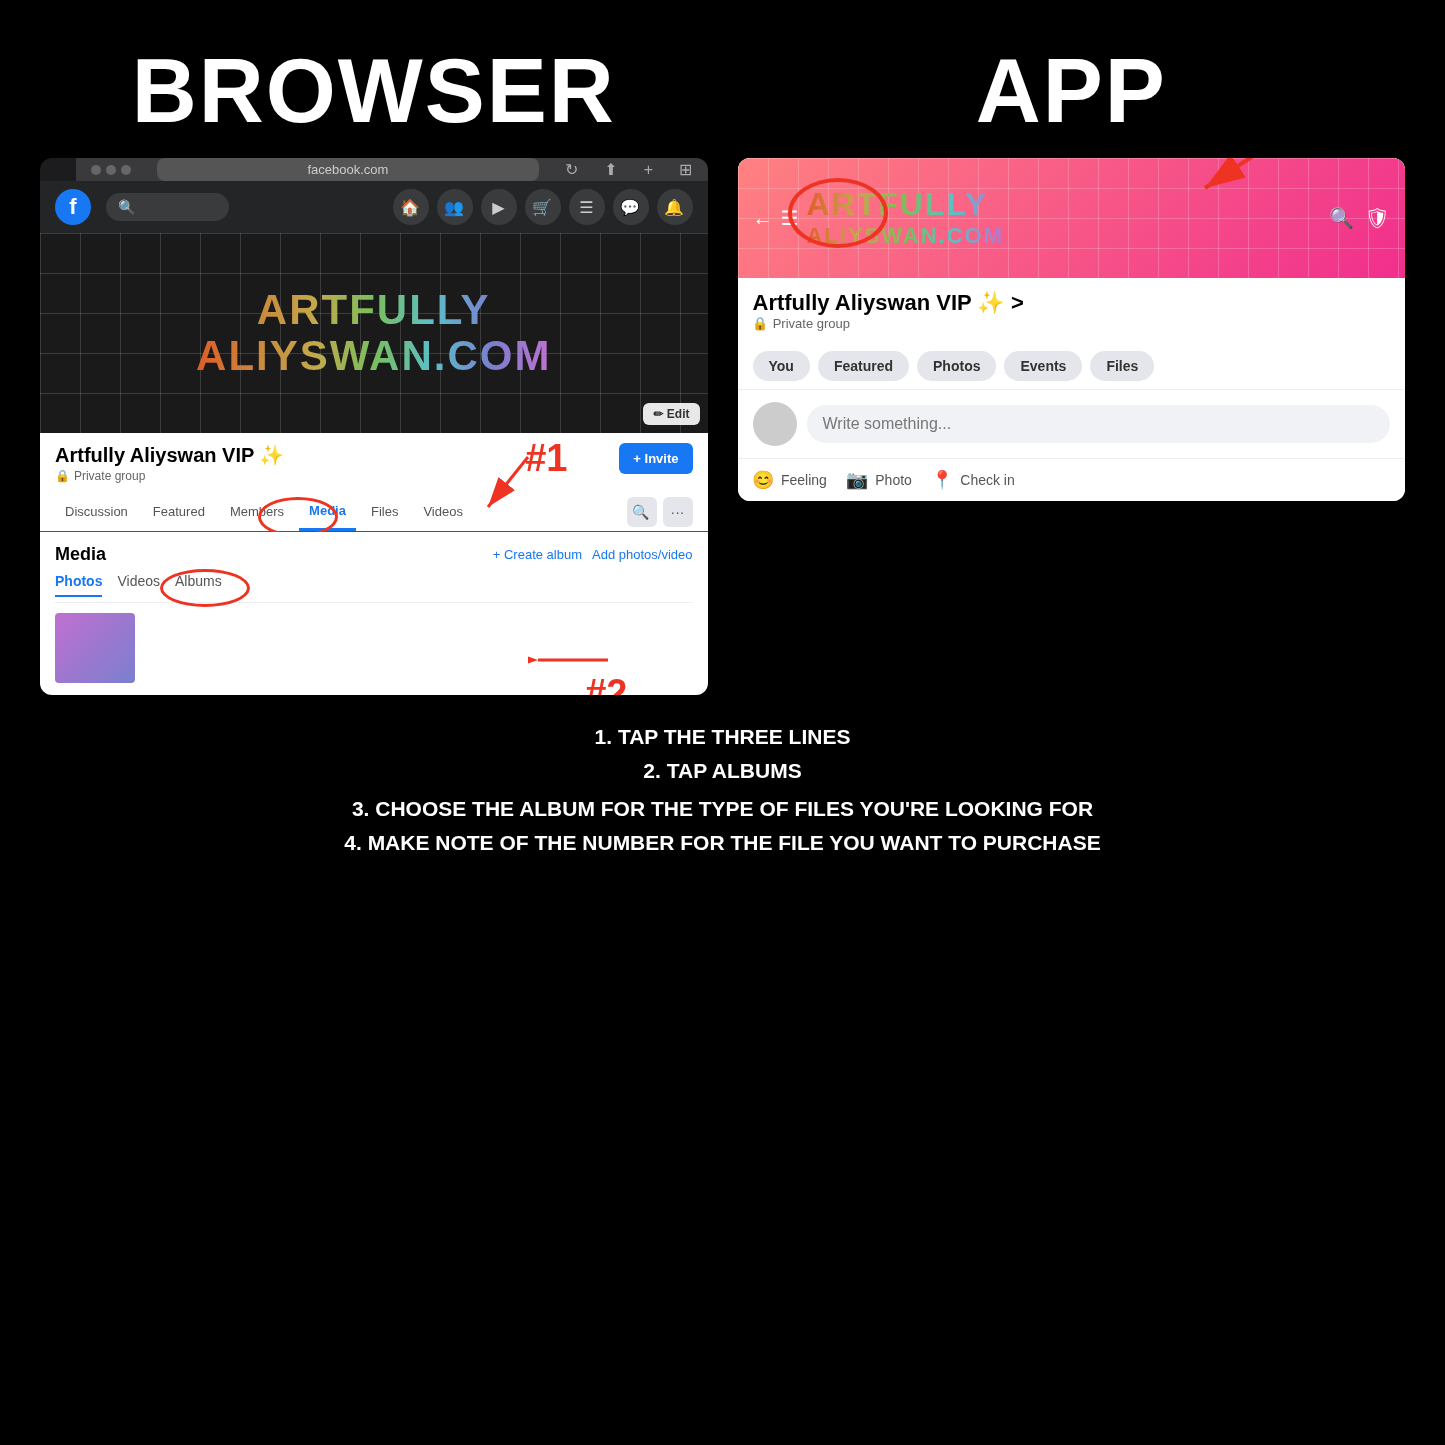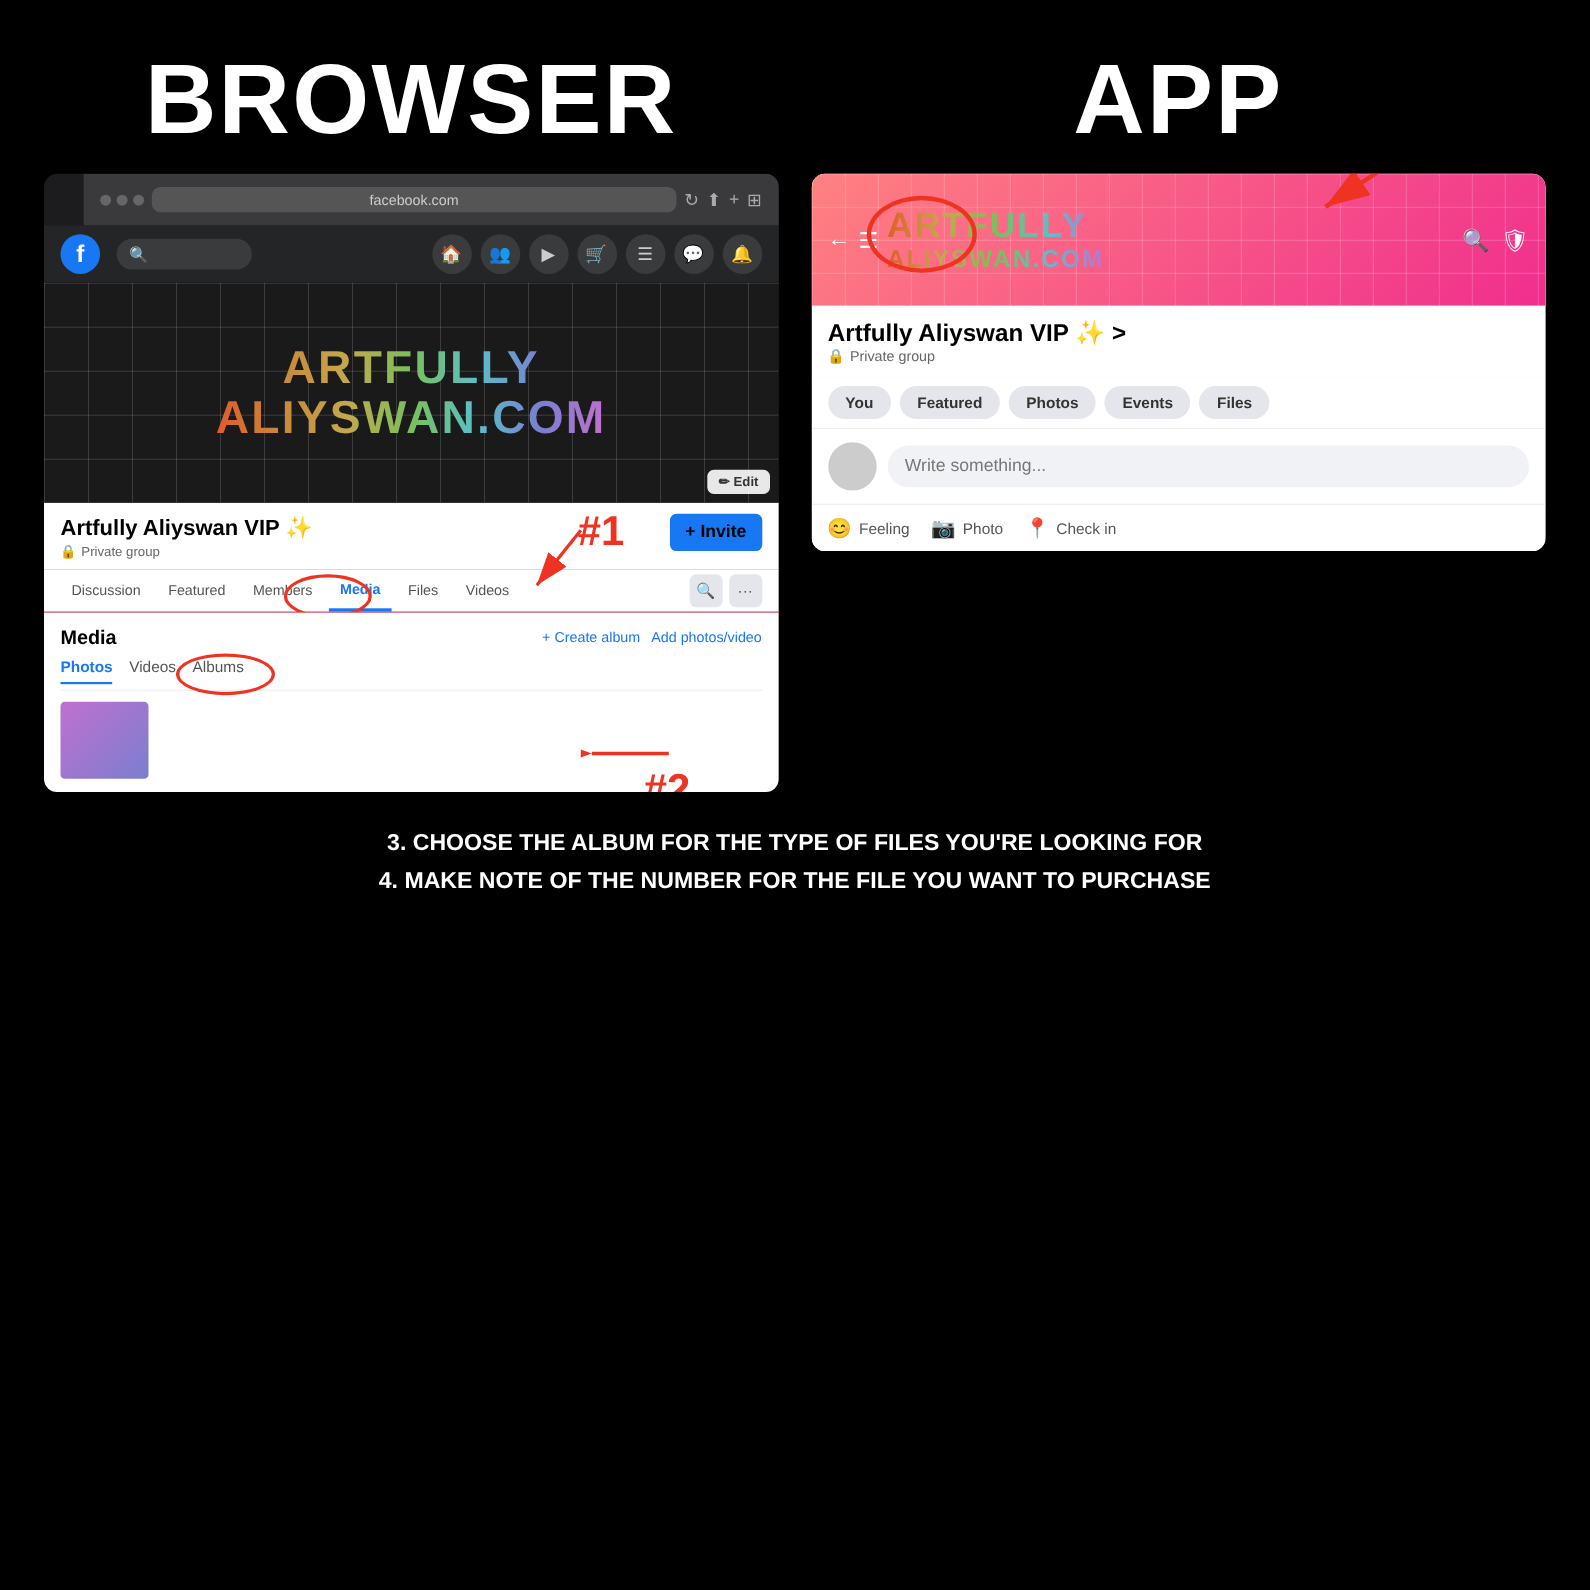--- a/index.html
+++ b/index.html
@@ -65,25 +65,25 @@
       width: 100%;
       background: #1c1c1e;
       border-radius: 12px;
       overflow: hidden;
       position: relative;
     }
 
     
     .browser-bar {
       background: #3a3a3c;
-      padding: 12px 15px;
+      padding: 0 15px;
       display: flex;
       align-items: center;
       justify-content: center;
-      gap: 7px;
+      gap: 26px;
       margin-left: 36px;
     }
 
     .browser-dots {
       display: flex;
       gap: 5px;
     }
 
     .dot {
       width: 10px;
@@ -301,24 +301,24 @@
 
     .media-sub-tab.active {
       color: #1877f2;
       border-bottom: 2px solid #1877f2;
       font-weight: 700;
     }
 
     
     .invite-btn {
       background: #1877f2;
-      color: #000000;
+      color: #ffffff;
       border-radius: 6px;
       padding: 8px 14px;
-      font-size: 16px;
+      font-size: 13px;
       font-weight: 700;
     }
 
     
     .app-frame {
       width: 100%;
       background: #f0f2f5;
       border-radius: 12px;
       overflow: hidden;
     }
@@ -720,19 +720,23 @@
               <span class="action-emoji">📍</span>
               <span>Check in</span>
             </div>
           </div>
         </div>
       </div>
     </div>
   </div>
 
   <div class="instructions">
+    <div class="instruction-col">
+      <div>1. TAP THE THREE LINES</div>
+      <div>2. TAP ALBUMS</div>
+    </div>
   </div>
   <div class="bottom-full">
     <div>3. CHOOSE THE ALBUM FOR THE TYPE OF FILES YOU'RE LOOKING FOR</div>
     <div>4. MAKE NOTE OF THE NUMBER FOR THE FILE YOU WANT TO PURCHASE</div>
   </div>
 
 </div>
 
 </body></html>

